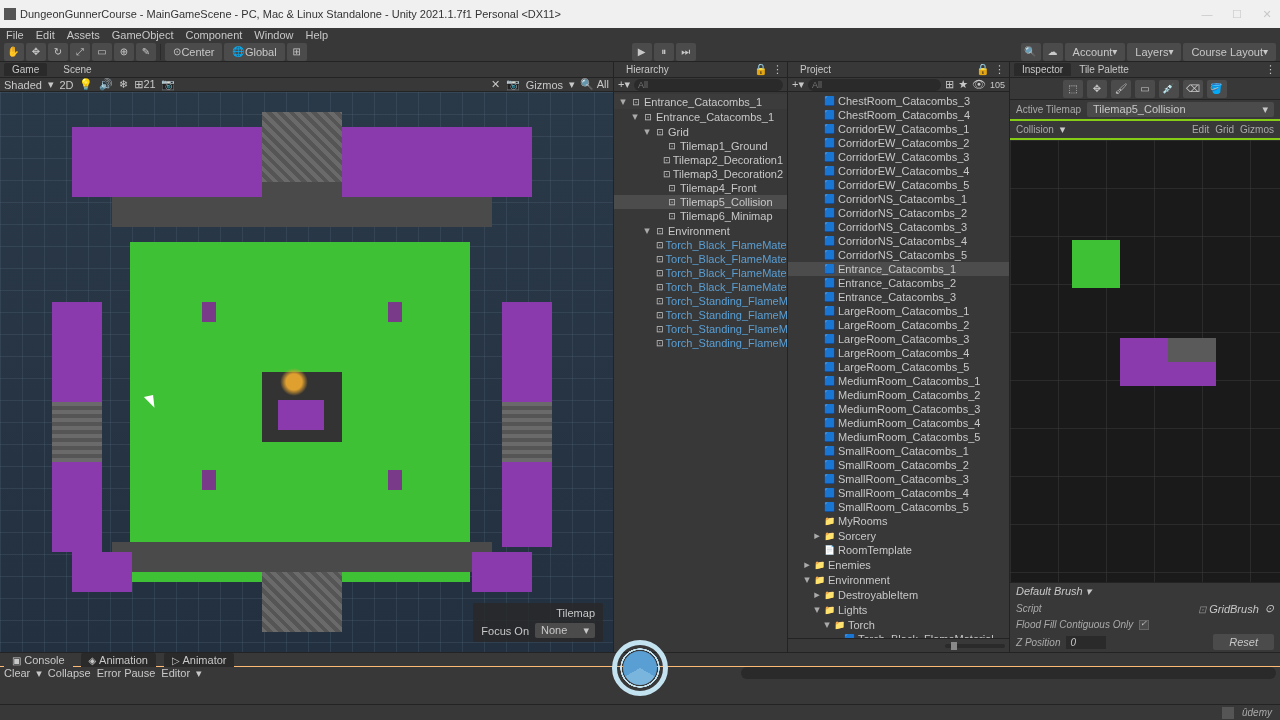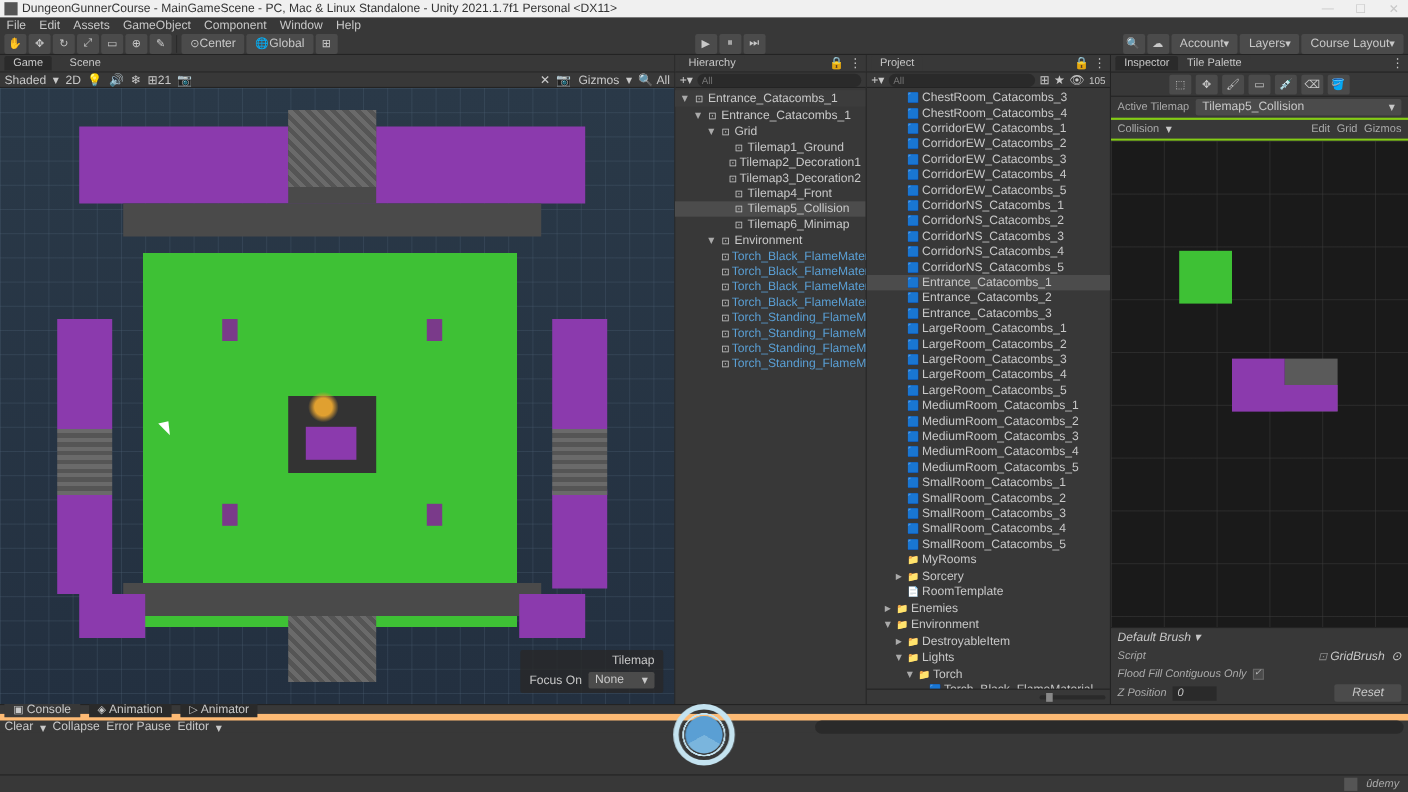--- a/index.html
+++ b/index.html
@@ -1,17 +1,17 @@
 <!DOCTYPE html>
 <html><head>
 <meta charset="utf-8">
 <style>
 * { margin: 0; padding: 0; box-sizing: border-box; font-family: Arial, sans-serif; font-size: 11px; color: #c8c8c8; }
 body { background: #383838; overflow: hidden; width: 1280px; height: 720px; }
-.titlebar { height: 16px; background: #f0f0f0; display: flex; align-items: center; padding: 0 4px; }
+.titlebar { height: 28px; background: #f0f0f0; display: flex; align-items: center; padding: 0 4px; }
 .titlebar-icon { width: 12px; height: 12px; background: #555; margin-right: 4px; }
 .titlebar-text { color: #333; flex: 1; }
 .win-controls { display: flex; gap: 12px; color: #333; }
 .win-btn { width: 18px; text-align: center; cursor: pointer; }
 .menubar { height: 14px; background: #383838; display: flex; align-items: center; padding: 0 6px; gap: 12px; color: #aaa; }
 .menubar span { cursor: pointer; }
 .toolbar { height: 20px; background: #383838; border-bottom: 1px solid #232323; display: flex; align-items: center; padding: 0 4px; gap: 2px; }
 .tool-btn { width: 20px; height: 18px; background: #4b4b4b; border-radius: 2px; display: flex; align-items: center; justify-content: center; font-size: 10px; cursor: pointer; }
 .tool-btn.txt { width: auto; padding: 0 8px; }
 .tool-sep { width: 1px; height: 16px; background: #2a2a2a; margin: 0 2px; }
@@ -67,21 +67,21 @@
 .palette-grid { position: absolute; inset: 0; background-image: linear-gradient(rgba(60,60,60,.5) 1px, transparent 1px), linear-gradient(90deg, rgba(60,60,60,.5) 1px, transparent 1px); background-size: 48px 48px; }
 .palette-tile { position: absolute; width: 48px; height: 48px; }
 .brush-section { background: #383838; font-style: italic; }
 .brush-header { padding: 2px 6px; display: flex; justify-content: space-between; border-top: 1px solid #232323; }
 .brush-row { display: flex; align-items: center; padding: 2px 6px; gap: 6px; }
 .checkbox { width: 10px; height: 10px; background: #4b4b4b; border: 1px solid #666; position: relative; }
 .checkbox.checked::after { content: '✓'; position: absolute; font-size: 8px; top: -2px; left: 0; color: #c8c8c8; }
 .num-input { width: 40px; background: #2a2a2a; padding: 1px 4px; font-size: 10px; }
 .reset-btn { background: #4b4b4b; padding: 2px 16px; border-radius: 2px; margin-left: auto; cursor: pointer; }
 .bottom-panel { height: 26px; background: #383838; border-top: 1px solid #232323; }
-.bottom-tabs { display: flex; padding: 0 4px; gap: 8px; height: 14px; align-items: center; border-bottom: 6px solid #fdba74; }
+.bottom-tabs { display: flex; padding: 0 4px; gap: 8px; height: 14px; align-items: center; border-bottom: 1px solid #fdba74; }
 .bottom-toolbar { display: flex; padding: 0 4px; gap: 6px; height: 12px; align-items: center; font-size: 9px; color: #aaa; }
 .watermark { position: absolute; left: 50%; top: 640px; transform: translateX(-50%); display: flex; align-items: center; gap: 12px; z-index: 50; pointer-events: none; }
 .wm-logo { width: 56px; height: 56px; border-radius: 50%; border: 5px solid #c4e3f0; position: relative; background: radial-gradient(circle, transparent 55%, #c4e3f0 56%, #c4e3f0 60%, transparent 61%); }
 .wm-logo-inner { position: absolute; inset: 6px; border-radius: 50%; background: conic-gradient(#5a9fd4 0 120deg, #7ab5dd 120deg 240deg, #5a9fd4 240deg); }
 .wm-text { display: flex; flex-direction: column; }
 .wm-big { font-size: 28px; font-weight: bold; color: #c4e3f0; letter-spacing: 2px; }
 .wm-small { font-size: 12px; color: #c4e3f0; }
 .statusbar { position: absolute; bottom: 0; width: 100%; height: 16px; background: #383838; border-top: 1px solid #232323; display: flex; align-items: center; justify-content: flex-end; padding: 0 8px; gap: 8px; }
 .udemy { font-size: 10px; color: #aaa; font-style: italic; }
 .status-icon { width: 12px; height: 12px; background: #555; }

